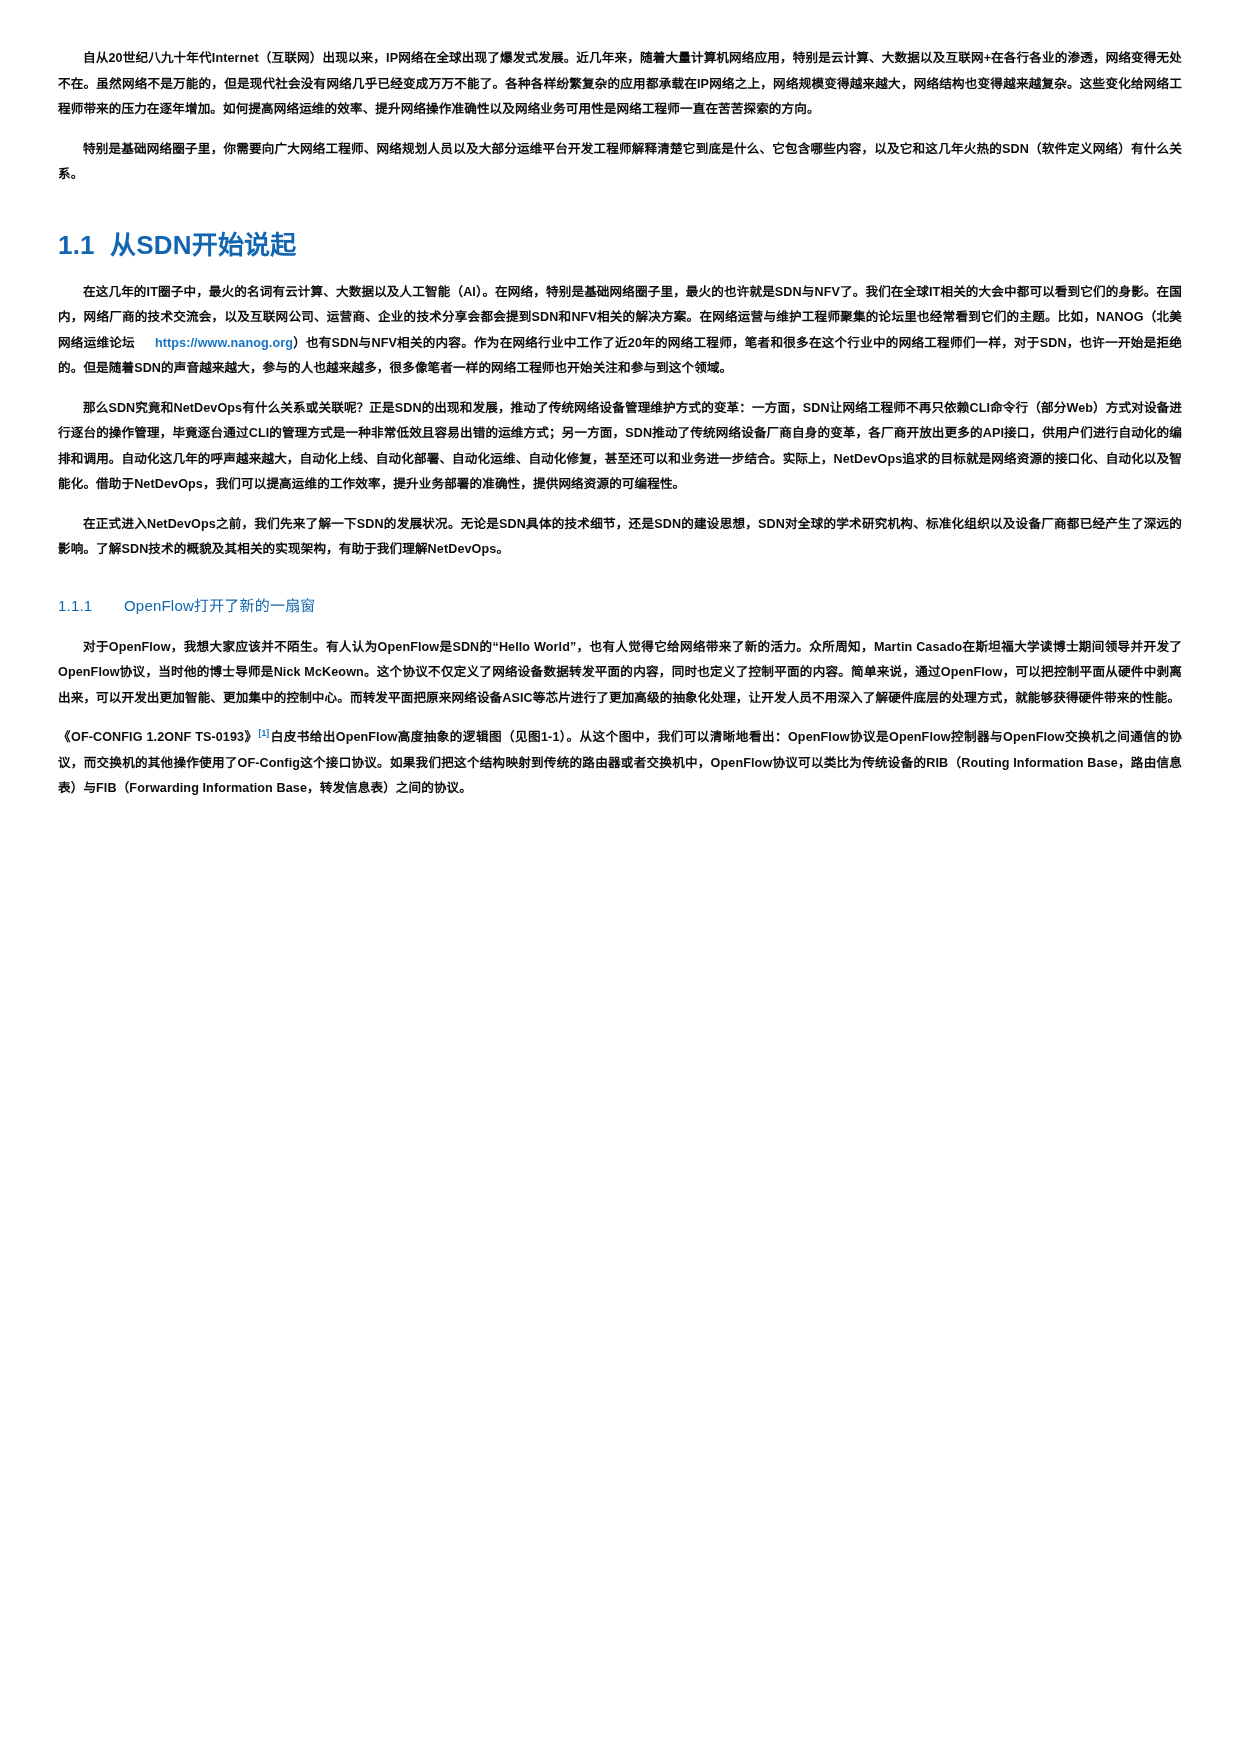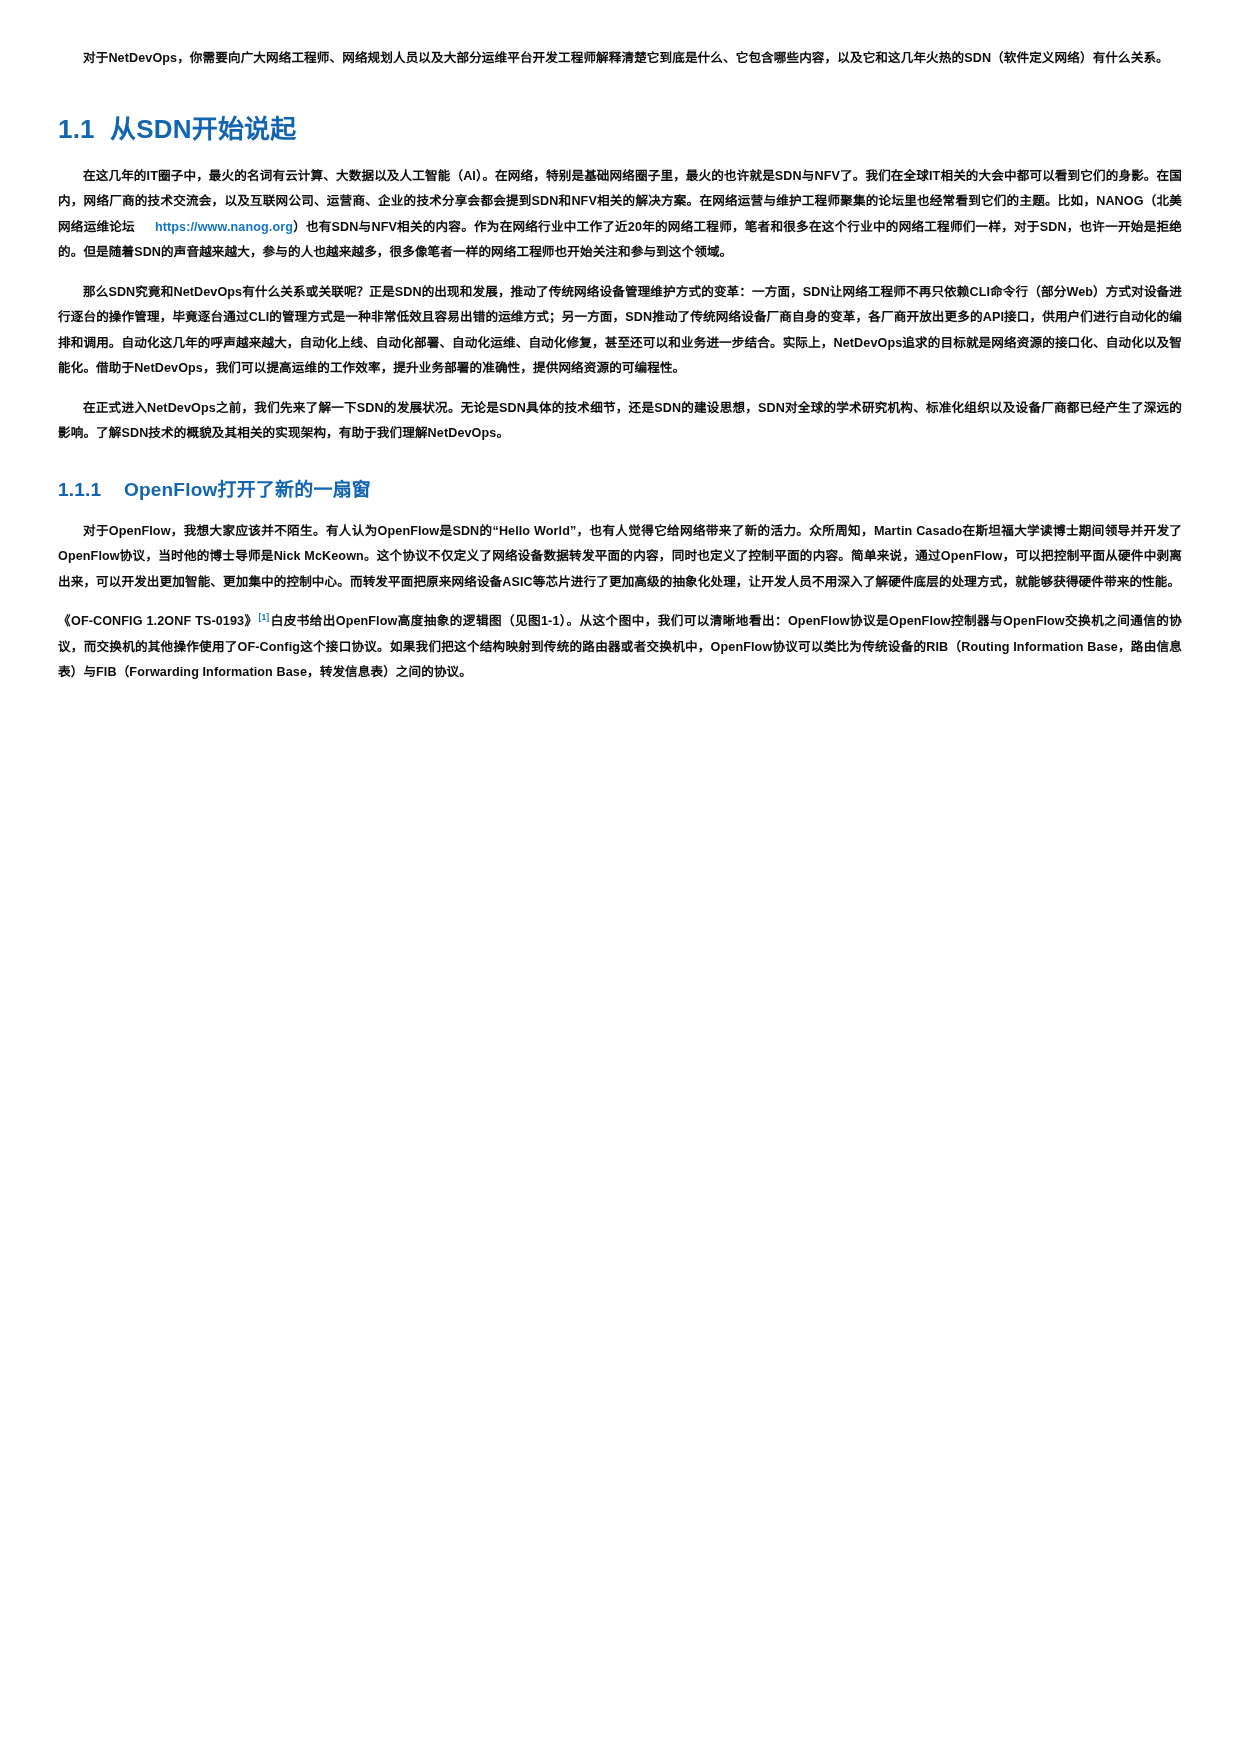--- a/index.html
+++ b/index.html
@@ -51,23 +51,23 @@
     font-weight: 700;
     color: #1265b0;
     letter-spacing: 0.2px;
   }
   h2.h-section .num {
     display: inline-block;
     min-width: 52px;
   }
   h3.h-subsection {
     margin: 32px 0 18px 0;
-    font-size: 19px;
+    font-size: 15px;
     line-height: 22px;
-    font-weight: 700;
+    font-weight: 400;
     color: #1265b0;
     letter-spacing: 0.2px;
   }
   h3.h-subsection .num {
     display: inline-block;
     min-width: 66px;
   }
 
   
   a.inline-link {
@@ -84,22 +84,23 @@
     line-height: 0;
     padding: 0 1px;
   }
 </style>
 </head>
 <body>
 
 <div class="page">
   <div class="content">
 
+    <p class="para">自从20世纪八九十年代Internet（互联网）出现以来，IP网络在全球出现了爆发式发展。近几年来，随着大量计算机网络应用，特别是云计算、大数据以及互联网+在各行各业的渗透，网络变得无处不在。虽然网络不是万能的，但是现代社会没有网络几乎已经变成万万不能了。各种各样纷繁复杂的应用都承载在IP网络之上，网络规模变得越来越大，网络结构也变得越来越复杂。这些变化给网络工程师带来的压力在逐年增加。如何提高网络运维的效率、提升网络操作准确性以及网络业务可用性是网络工程师一直在苦苦探索的方向。</p>
 
-    <p class="para">对于NetDevOps，你需要向广大网络工程师、网络规划人员以及大部分运维平台开发工程师解释清楚它到底是什么、它包含哪些内容，以及它和这几年火热的SDN（软件定义网络）有什么关系。</p>
+    <p class="para">特别是基础网络圈子里，你需要向广大网络工程师、网络规划人员以及大部分运维平台开发工程师解释清楚它到底是什么、它包含哪些内容，以及它和这几年火热的SDN（软件定义网络）有什么关系。</p>
 
     <h2 class="h-section">
       <span class="num">1.1</span><span>从SDN开始说起</span>
     </h2>
 
     <p class="para">
       <span>在这几年的IT圈子中，最火的名词有云计算、大数据以及人工智能（AI）。在网络，特别是基础网络圈子里，最火的也许就是SDN与NFV了。我们在全球IT相关的大会中都可以看到它们的身影。在国内，网络厂商的技术交流会，以及互联网公司、运营商、企业的技术分享会都会提到SDN和NFV相关的解决方案。在网络运营与维护工程师聚集的论坛里也经常看到它们的主题。比如，NANOG（北美网络运维论坛</span><a class="inline-link" href="#">https://www.nanog.org</a><span>）也有SDN与NFV相关的内容。作为在网络行业中工作了近20年的网络工程师，笔者和很多在这个行业中的网络工程师们一样，对于SDN，也许一开始是拒绝的。但是随着SDN的声音越来越大，参与的人也越来越多，很多像笔者一样的网络工程师也开始关注和参与到这个领域。</span>
     </p>
 
     <p class="para">那么SDN究竟和NetDevOps有什么关系或关联呢？正是SDN的出现和发展，推动了传统网络设备管理维护方式的变革：一方面，SDN让网络工程师不再只依赖CLI命令行（部分Web）方式对设备进行逐台的操作管理，毕竟逐台通过CLI的管理方式是一种非常低效且容易出错的运维方式；另一方面，SDN推动了传统网络设备厂商自身的变革，各厂商开放出更多的API接口，供用户们进行自动化的编排和调用。自动化这几年的呼声越来越大，自动化上线、自动化部署、自动化运维、自动化修复，甚至还可以和业务进一步结合。实际上，NetDevOps追求的目标就是网络资源的接口化、自动化以及智能化。借助于NetDevOps，我们可以提高运维的工作效率，提升业务部署的准确性，提供网络资源的可编程性。</p>

